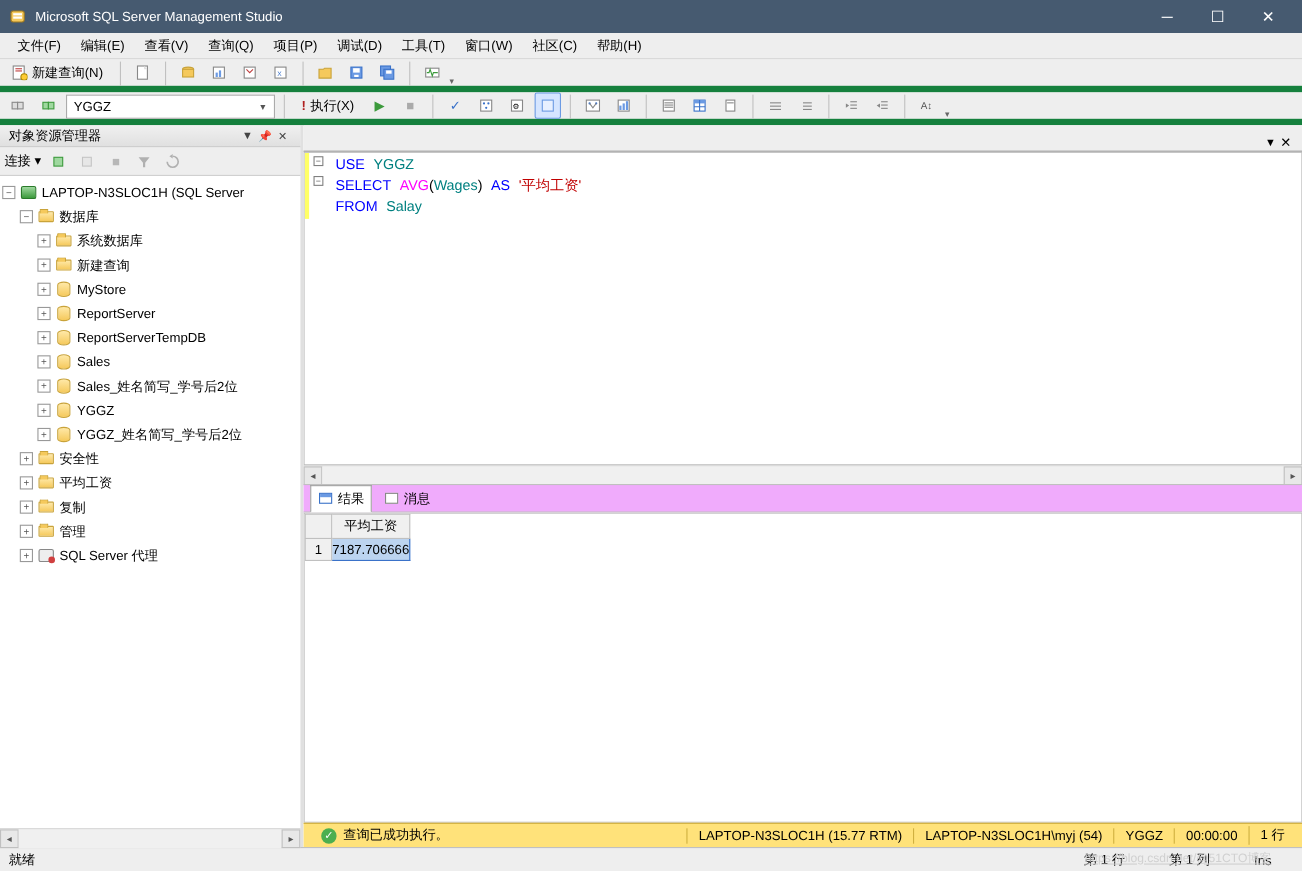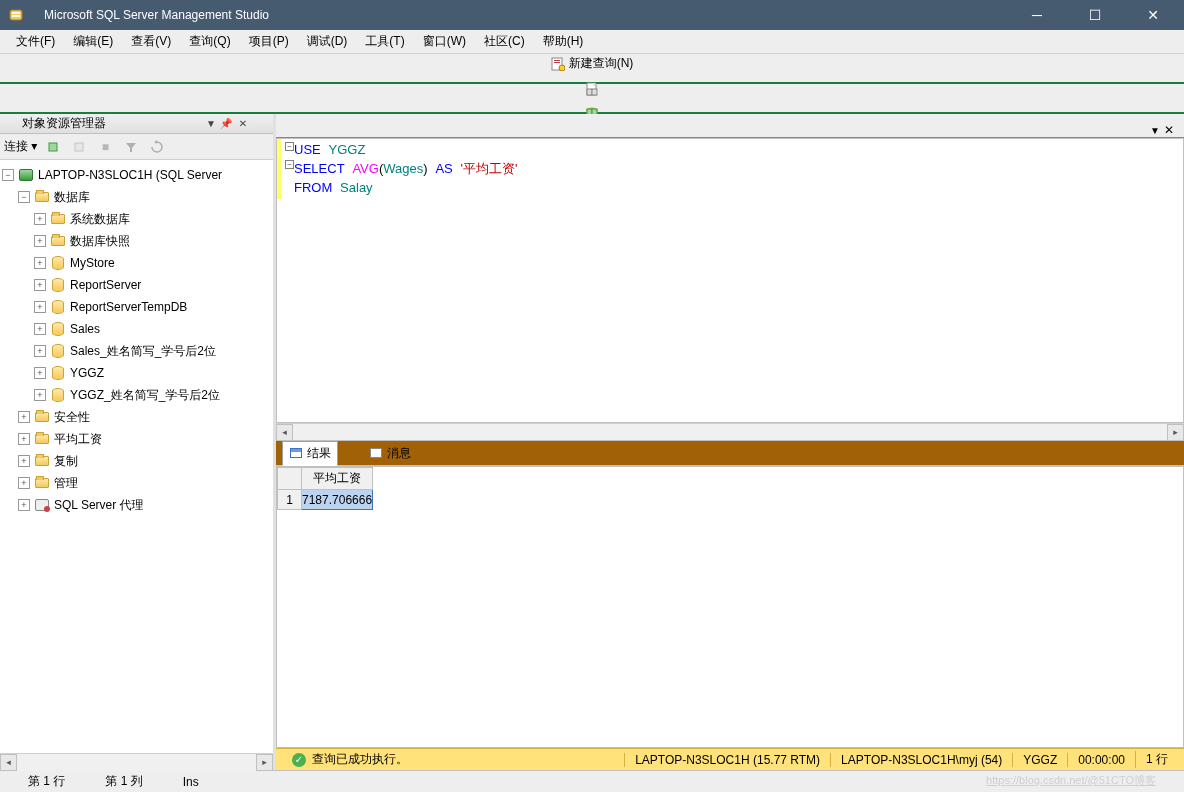--- a/index.html
+++ b/index.html
@@ -1,40 +1,40 @@
 <!DOCTYPE html>
 <html><head>
 <meta charset="utf-8">
 <style>
 * { margin: 0; padding: 0; box-sizing: border-box; font-family: "Microsoft YaHei", "Segoe UI", Tahoma, sans-serif; }
 body { width: 1184px; height: 792px; background: #fff; overflow: hidden; font-size: 12px; color: #000; }
 
 
-.titlebar { height: 30px; background: #465a70; color: #fff; display: flex; align-items: center; padding: 0 8px; gap: 12px; }
+.titlebar { height: 30px; background: #465a70; color: #fff; display: flex; align-items: center; padding: 0 8px; }
 .titlebar .app-icon { width: 16px; height: 16px; margin-right: 8px; display: inline-flex; align-items: center; justify-content: center; }
 .titlebar .title { flex: 1; font-size: 12px; }
 .titlebar .winbtn { width: 46px; height: 30px; display: inline-flex; align-items: center; justify-content: center; color: #fff; font-size: 14px; }
 
 
 .menubar { height: 24px; background: #eee; border-bottom: 1px solid #d0d0d0; display: flex; align-items: center; padding: 0 8px; gap: 2px; }
 .menubar .menu-item { padding: 20px 8px; font-size: 12px; color: #000; }
 
 
-.toolbar { height: 30px; background: #eee; border-bottom: 2px solid #15803d; display: flex; align-items: center; padding: 0 4px; gap: 4px; flex-direction: column; }
+.toolbar { height: 30px; background: #eee; border-bottom: 6px solid #15803d; display: flex; align-items: flex-end; padding: 0 4px; gap: 4px; }
 .toolbar .sep { width: 1px; height: 22px; background: #c0c0c0; margin: 0 4px; }
 .tbtn { width: 24px; height: 24px; display: inline-flex; align-items: center; justify-content: center; border: 1px solid transparent; border-radius: 2px; font-size: 12px; }
 .tbtn.text { width: auto; padding: 0 6px; gap: 4px; }
 .db-combo { height: 22px; min-width: 190px; border: 1px solid #ababab; background: #fff; padding: 0 6px; display: inline-flex; align-items: center; justify-content: space-between; font-size: 12px; }
 
 
 .workspace { display: flex; height: calc(100% - 30px - 24px - 30px - 30px - 22px); }
 
 
 .objexp { width: 276px; border-right: 3px solid #e0e0e0; display: flex; flex-direction: column; background: #f5f5f5; }
-.objexp-header { height: 20px; background: linear-gradient(#f0f0f0,#e0e0e0); border-bottom: 1px solid #c0c0c0; display: flex; align-items: center; padding: 0 22px; font-size: 12px; }
+.objexp-header { height: 20px; background: linear-gradient(#f0f0f0,#e0e0e0); border-bottom: 1px solid #c0c0c0; display: flex; align-items: center; padding: 0 8px; font-size: 12px; }
 .objexp-header .hdr-title { flex: 1; }
 .objexp-header .hdr-btn { width: 16px; height: 16px; display: inline-flex; align-items: center; justify-content: center; font-size: 10px; color: #444; }
 .objexp-toolbar { height: 26px; background: #eee; border-bottom: 1px solid #d0d0d0; display: flex; align-items: center; padding: 0 4px; gap: 6px; font-size: 12px; }
 .objexp-toolbar .ot-btn { width: 20px; height: 20px; display: inline-flex; align-items: center; justify-content: center; color: #666; }
 .tree { flex: 1; background: #fff; overflow: auto; padding: 4px 2px; white-space: nowrap; }
 .tree-node { display: flex; align-items: center; height: 22px; padding-left: calc(var(--d,0) * 16px); font-size: 12px; }
 .tree-node .exp { width: 12px; height: 12px; border: 1px solid #999; background: #fff; display: inline-flex; align-items: center; justify-content: center; font-size: 9px; color: #555; margin-right: 4px; line-height: 1; }
 .tree-node .ticon { width: 16px; height: 16px; margin-right: 4px; display: inline-flex; align-items: center; justify-content: center; }
 .tree-node .label { }
 
@@ -50,34 +50,34 @@
 .rightpane { flex: 1; display: flex; flex-direction: column; background: #fff; }
 .doc-tabs { height: 24px; background: #eee; display: flex; align-items: flex-end; padding: 0 6px; border-bottom: 1px solid #888; }
 .doc-tab { height: 22px; background: #fff; border: 1px solid #888; border-bottom: none; padding: 0 10px; display: inline-flex; align-items: center; font-weight: bold; font-size: 12px; border-radius: 3px 3px 0 0; margin-top: 2px; }
 .doc-tabs .tab-ctrl { margin-left: auto; display: flex; gap: 4px; align-items: center; padding-right: 4px; }
 
 
 .sqlarea { flex: 1; display: flex; flex-direction: column; min-height: 0; }
 .sqleditor { height: 285px; border: 1px solid #c0c0c0; margin: 0; overflow: auto; background: #fff; position: relative; }
 .sqleditor .gutter { position: absolute; left: 0; top: 0; bottom: 0; width: 18px; background: #fff; border-right: 0; }
 .sqleditor .ymargin { position: absolute; left: 0; top: 0; width: 4px; height: 60px; background: #ffff66; }
-.sqleditor pre { margin-left: 13px; padding: 2px 4px; font-family: Consolas, "Courier New", monospace; font-size: 13px; line-height: 18px; white-space: pre; }
+.sqleditor pre { margin-left: 24px; padding: 2px 4px; font-family: Consolas, "Courier New", monospace; font-size: 13px; line-height: 18px; white-space: pre; }
 .fold { position: absolute; left: 8px; width: 9px; height: 9px; border: 1px solid #808080; background: #fff; font-size: 8px; line-height: 7px; text-align: center; color: #555; }
 .kw { color: #0000ff; }
 .fn { color: #ff00ff; }
 .id { color: #008080; }
 .str { color: #c00000; }
 .txt { color: #000; }
 
 .hscroll { height: 17px; background: #f0f0f0; border-top: 1px solid #d0d0d0; display: flex; align-items: center; }
 .hscroll .hs-btn { width: 17px; height: 17px; display: inline-flex; align-items: center; justify-content: center; background: #e8e8e8; border: 1px solid #c0c0c0; font-size: 9px; color: #555; }
 .hscroll .hs-track { flex: 1; height: 17px; background: #f0f0f0; }
 
 
-.restabs { height: 26px; background: #a16207; border-top: 1px solid #c0c0c0; border-bottom: 1px solid #c0c0c0; display: flex; align-items: center; padding: 0 6px; gap: 24px; }
+.restabs { height: 26px; background: #f0abfc; border-top: 1px solid #c0c0c0; border-bottom: 1px solid #c0c0c0; display: flex; align-items: center; padding: 0 6px; gap: 4px; }
 .restab { display: inline-flex; align-items: center; gap: 4px; padding: 3px 6px; border: 1px solid transparent; font-size: 12px; }
 .restab.active { background: #fff; border: 1px solid #a0a0a0; border-bottom-color: #fff; }
 .restab .ri { width: 14px; height: 14px; display: inline-flex; align-items: center; justify-content: center; }
 .ic-grid { width: 12px; height: 10px; border: 1px solid #3a72c9; background: #fff; position: relative; }
 .ic-grid::before { content: ""; position: absolute; left: 0; right: 0; top: 0; height: 3px; background: #6b9ae3; }
 .ic-msg { width: 12px; height: 10px; border: 1px solid #888; background: #fff; }
 
 .resultgrid { flex: 1; background: #fff; overflow: auto; border: 1px solid #c0c0c0; margin: 0; }
 .resultgrid table { border-collapse: collapse; font-size: 12px; }
 .resultgrid th, .resultgrid td { border: 1px solid #c0c0c0; padding: 2px 0; text-align: left; height: 20px; }
@@ -384,21 +384,21 @@
           <span class="ticon">
             <span class="ic-folder"></span>
           </span>
           <span class="label">系统数据库</span>
         </div>
       <div class="tree-node" style="--d:2">
           <span class="exp">+</span>
           <span class="ticon">
             <span class="ic-folder"></span>
           </span>
-          <span class="label">数据库快照</span>
+          <span class="label">新建查询</span>
         </div>
       <div class="tree-node" style="--d:2">
           <span class="exp">+</span>
           <span class="ticon">
             <span class="ic-db"></span>
           </span>
           <span class="label">MyStore</span>
         </div>
       <div class="tree-node" style="--d:2">
           <span class="exp">+</span>
@@ -548,17 +548,18 @@
         <span class="qs-seg">LAPTOP-N3SLOC1H\myj (54)</span>
         <span class="qs-seg">YGGZ</span>
         <span class="qs-seg">00:00:00</span>
         <span class="qs-seg">1 行</span>
       </div>
     </div>
   </div>
 </div>
 
 <div class="statusbar">
+  <span class="st-left">就绪</span>
   <span class="st-seg">第 1 行</span>
   <span class="st-seg">第 1 列</span>
   <span class="st-seg">Ins</span>
 </div>
 <div class="watermark">https://blog.csdn.net/@51CTO博客</div>
 
 </body></html>

